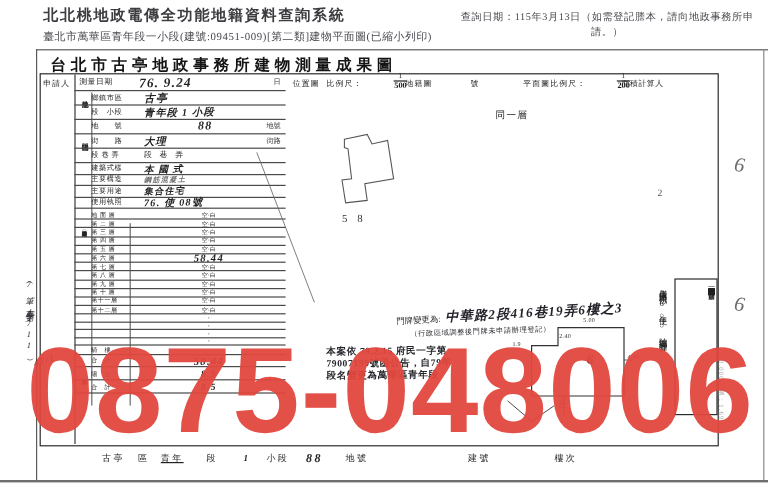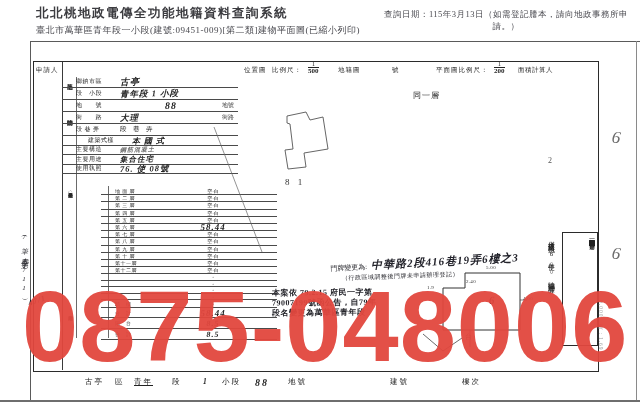--- a/index.html
+++ b/index.html
@@ -21,21 +21,21 @@
   .rowwrap{position:absolute;display:flex;flex-direction:column;}
   .row{display:flex;align-items:center;border-bottom:0.8px solid #4a4a4a;box-sizing:border-box;}
   .row .lab{width:34px;padding-left:14px;font-size:6px;letter-spacing:.5px;color:#252525;flex:none;}
   .row .val{flex:1;padding-left:10px;font-size:6.5px;color:#242424;}
   .row .sfx{font-size:6px;color:#333;padding-right:4px;}
   .hw{font-style:italic;font-weight:600;color:#20202a;transform:rotate(-1deg);letter-spacing:1px;}
   .frow{height:7.2px;}
   .frow .lab{font-size:5px;}
   .frow .val{font-size:5px;text-align:center;padding-left:0;}
   .fill{height:6.5px;}
-  .frac{display:inline-block;text-align:left;vertical-align:top;}
+  .frac{display:inline-block;text-align:right;vertical-align:top;margin-left:20px;}
   .frac .num{display:block;font-size:6px;line-height:6px;border-bottom:.8px solid #222;padding:0 4px;}
   .frac .den{display:block;font-size:7px;line-height:7px;font-weight:bold;}
   .stamp{left:272px;top:288px;font-size:8px;line-height:10px;font-weight:bold;color:#26262c;
          letter-spacing:.5px;transform:rotate(-.5deg);}
   .doorchg{left:330px;top:252px;transform:rotate(-3deg);}
   .doorchg .pre{font-size:7px;color:#2a2a30;}
   .doorchg .hv{font-size:11px;font-style:italic;font-weight:600;color:#23232b;letter-spacing:1px;}
   .doorchg-note{left:342px;top:272px;font-size:6px;color:#2a2a30;transform:rotate(-2deg);letter-spacing:.5px;}
   .dim{font-size:5px;color:#333;letter-spacing:.3px;}
   .rightcol{left:547px;top:236px;height:112px;font-size:6.8px;color:#222;line-height:8px;}
@@ -55,27 +55,35 @@
 
   <div class="abs sys-title">北北桃地政電傳全功能地籍資料查詢系統</div>
   <div class="abs qdate">查詢日期：115年3月13日（如需登記謄本，請向地政事務所申請。）</div>
   <div class="abs subtitle">臺北市萬華區青年段一小段(建號:09451-009)[第二類]建物平面圖(已縮小列印)</div>
 
   <div class="ln" style="left:30px;top:41px;width:610px;height:1px;"></div>
   <div class="ln" style="left:30px;top:41px;width:1px;height:359px;"></div>
   <div class="ln" style="left:636px;top:41px;width:1px;height:359px;background:#8a8a8a;"></div>
   <div class="ln" style="left:0;top:400px;width:640px;height:2px;background:#6e6e6e;"></div>
 
+  <div class="abs doc-title">台北市古亭地政事務所建物測量成果圖</div>
   <div class="abs formbox"></div>
   <div class="ln" style="left:62px;top:62px;width:1px;height:308px;background:#3a3a3a;"></div>
   <div class="ln" style="left:76px;top:77px;width:.7px;height:261px;background:#6a6a6a;"></div>
   <div class="ln" style="left:108px;top:186px;width:.7px;height:152px;background:#6a6a6a;"></div>
 
   <div class="abs cell-lab" style="left:36px;top:66px;">申請人</div>
 
+  <div class="rowwrap" style="left:62px;top:62px;width:176px;">
+    <div class="row" style="height:14px;">
+      <span class="lab" style="width:40px;padding-left:4px;font-size:6.5px;">測量日期</span>
+      <span class="val hw" style="font-size:11px;">76. 9.24</span>
+      <span class="sfx">日</span>
+    </div>
+  </div>
 
   <div class="abs cell-lab" style="left:244px;top:66px;">位置圖</div>
   <div class="abs cell-lab" style="left:272px;top:66px;">比例尺：</div>
   <div class="abs frac" style="left:308px;top:61px;">
     <span class="num">1</span>
     <span class="den">500</span>
   </div>
   <div class="abs cell-lab" style="left:338px;top:66px;">地籍圖</div>
   <div class="abs cell-lab" style="left:392px;top:66px;">號</div>
   <div class="abs cell-lab" style="left:436px;top:66px;">平面圖比例尺：</div>
@@ -109,39 +117,39 @@
     <div class="row" style="height:12px;">
         <span class="lab">街　　路</span>
         <span class="val hw" style="font-size:8.5px;">大理</span>
         <span class="sfx">街路</span>
       </div>
     <div class="row" style="height:12px;">
         <span class="lab">段 巷 弄</span>
         <span class="val">段　巷　弄</span>
         <span class="sfx"></span>
       </div>
-    <div class="row" style="height:9.5px;padding-left:12px;">
+    <div class="row" style="height:9.5px;">
         <span class="lab">建築式樣</span>
         <span class="val hw" style="font-size:8px;">本 國 式</span>
       </div>
     <div class="row" style="height:9.5px;">
         <span class="lab">主要構造</span>
         <span class="val hw" style="font-size:6px;opacity:.65;">鋼筋混凝土</span>
       </div>
     <div class="row" style="height:9.5px;">
         <span class="lab">主要用途</span>
         <span class="val hw" style="font-size:7.5px;">集合住宅</span>
       </div>
     <div class="row" style="height:9.5px;">
         <span class="lab">使用執照</span>
         <span class="val hw" style="font-size:8.5px;">76. 使 08號</span>
       </div>
   </div>
 
-  <div class="rowwrap" style="left:62px;top:188px;width:176px;margin-left:39px;">
+  <div class="rowwrap" style="left:62px;top:176px;width:176px;">
     <div class="row frow">
         <span class="lab">地 面 層</span>
         <span class="val">空·白</span>
       </div>
     <div class="row frow">
         <span class="lab">第 二 層</span>
         <span class="val">空·白</span>
       </div>
     <div class="row frow">
         <span class="lab">第 三 層</span>
@@ -222,21 +230,21 @@
 
   <svg class="abs" style="left:0;top:0;" width="640" height="411">
     <path d="M287,116 L306,112 L310,120 L323,117 L328,149 L304,153 L306,167 L288,169 L285,150 L293,149 L290,124 L287,123 Z" fill="none" stroke="#555" stroke-width="0.9"></path>
     <line x1="214" y1="127" x2="262" y2="252" stroke="#666" stroke-width="0.7"></line>
     <path d="M443,288 L465,288 L465,273 L520,273 L520,330 L443,330 Z" fill="none" stroke="#333" stroke-width="1"></path>
     <polyline points="423,334 443,351 462,338" fill="none" stroke="#444" stroke-width="0.8"></polyline>
     <line x1="470" y1="330" x2="470" y2="347" stroke="#444" stroke-width="0.7"></line>
     <line x1="520" y1="300" x2="527" y2="300" stroke="#444" stroke-width="0.7"></line>
   </svg>
 
-  <div class="abs" style="left:285px;top:177px;font-size:9px;letter-spacing:3px;color:#333;">8 1</div>
+  <div class="abs" style="left:285px;top:177px;font-size:9px;letter-spacing:3px;color:#333;">5 8</div>
   <div class="abs" style="left:413px;top:90px;font-size:8px;letter-spacing:1px;color:#222;">同一層</div>
   <div class="abs hw" style="left:489px;top:294px;font-size:11px;">6</div>
   <div class="abs" style="left:465px;top:332px;font-size:7px;color:#333;">台</div>
   <div class="abs dim" style="left:486px;top:265px;">5.00</div>
   <div class="abs dim" style="left:466px;top:279px;">2.40</div>
   <div class="abs dim" style="left:427px;top:285px;">1.9</div>
   <div class="abs dim" style="left:523px;top:296px;">4.00</div>
 
   <div class="abs doorchg">
     <span class="pre">門牌變更為:</span>

